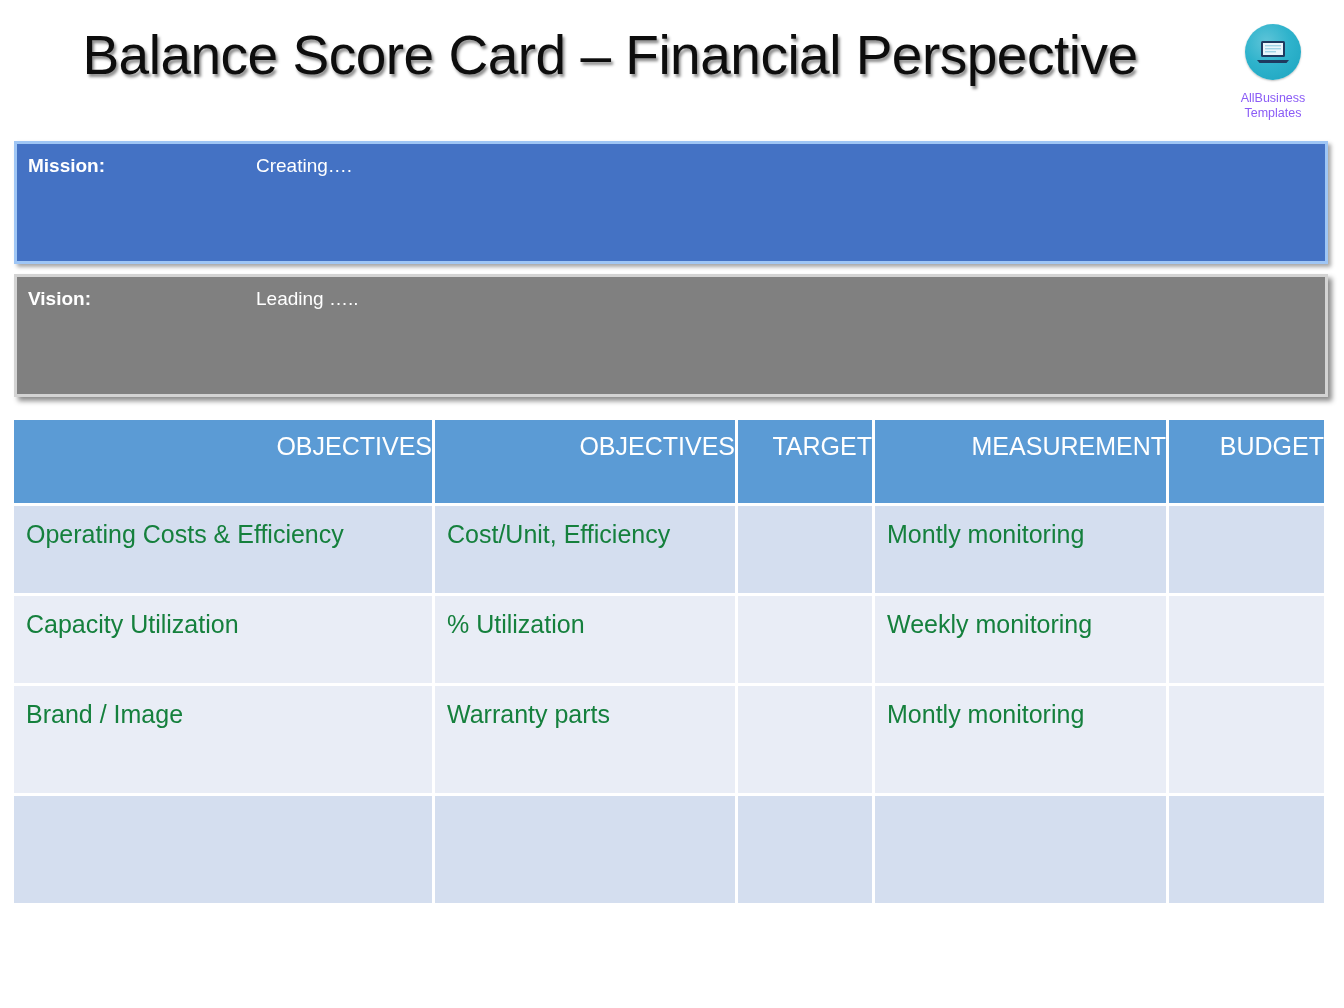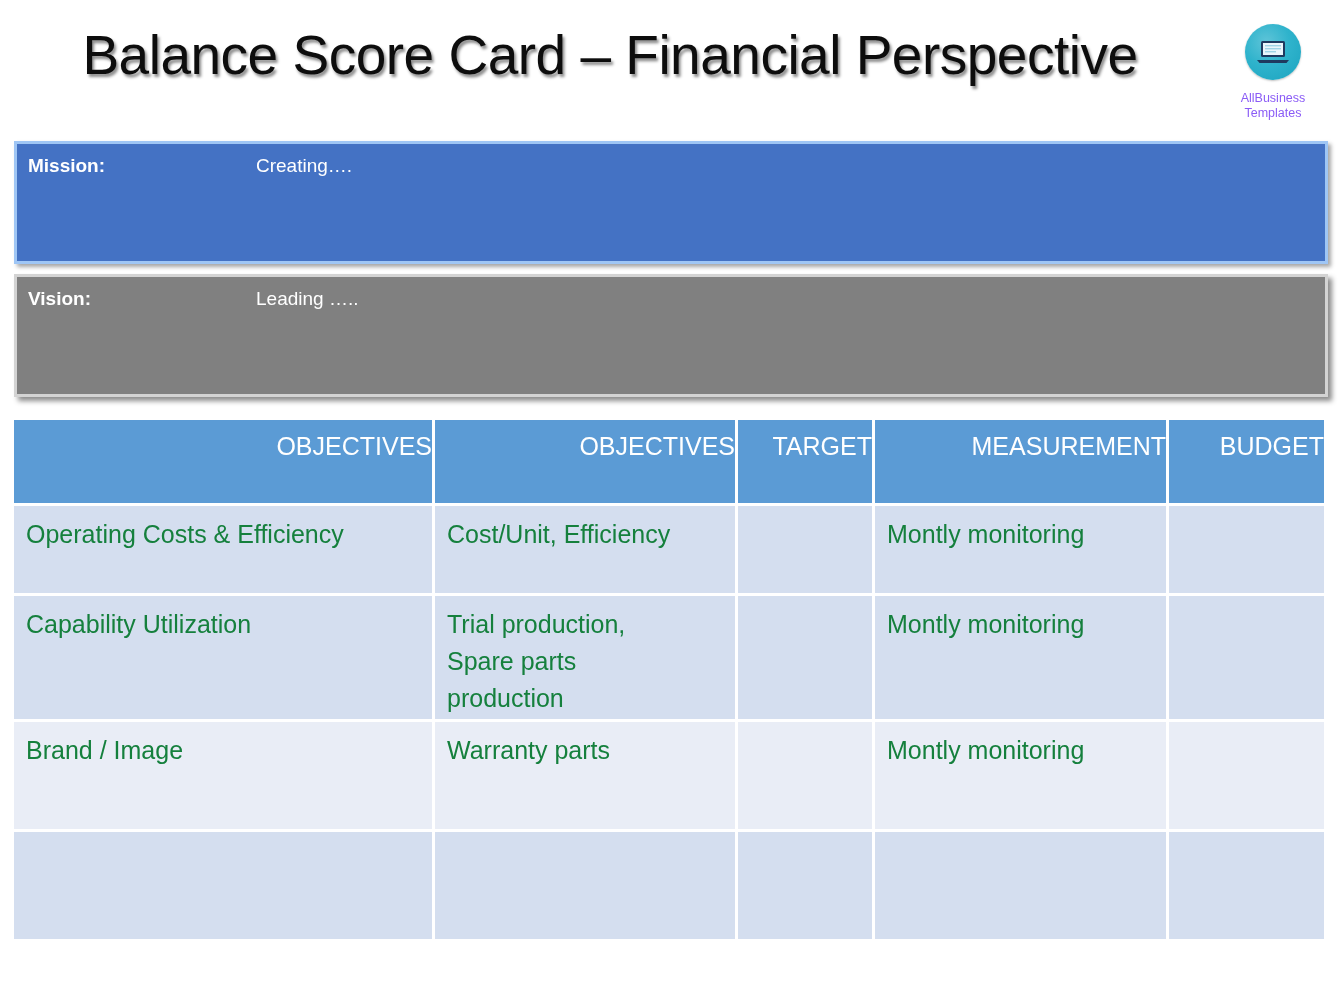--- a/index.html
+++ b/index.html
@@ -215,27 +215,25 @@
       </tr>
     </thead>
     <tbody>
       <tr class="row-dark r1">
         <td>Operating Costs &amp; Efficiency</td>
         <td>Cost/Unit, Efficiency</td>
         <td></td>
         <td>Montly monitoring</td>
         <td></td>
       </tr>
-      <tr class="row-dark r3">
-        <td>Capability Utilization</td>
-        <td class="cell-multiline">Trial production,
-Spare parts
-production</td>
-        <td></td>
-        <td>Montly monitoring</td>
+      <tr class="row-light r2">
+        <td>Capacity Utilization</td>
+        <td>% Utilization</td>
+        <td></td>
+        <td>Weekly monitoring</td>
         <td></td>
       </tr>
       <tr class="row-light r4">
         <td>Brand / Image</td>
         <td>Warranty parts</td>
         <td></td>
         <td>Montly monitoring</td>
         <td></td>
       </tr>
       <tr class="row-dark r5">

